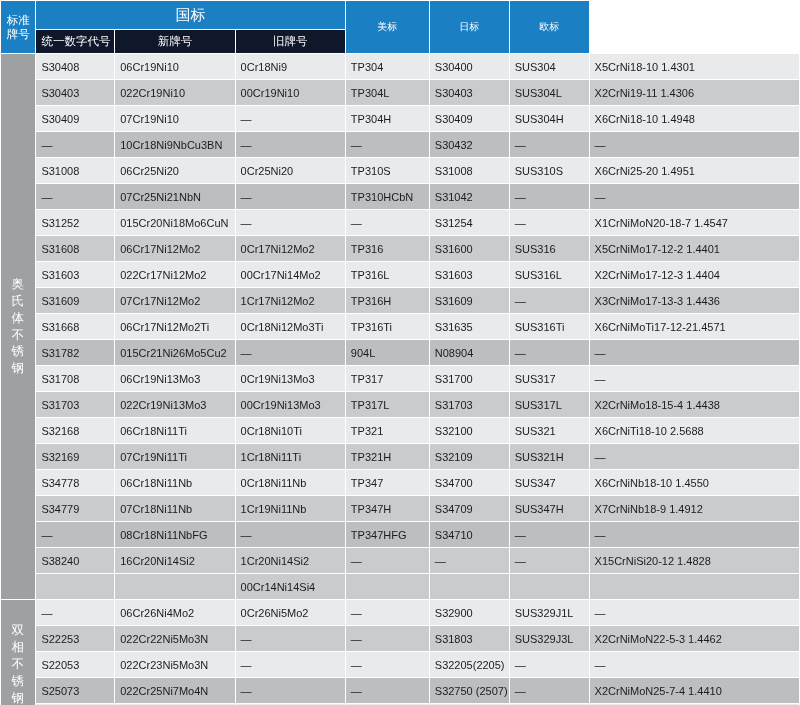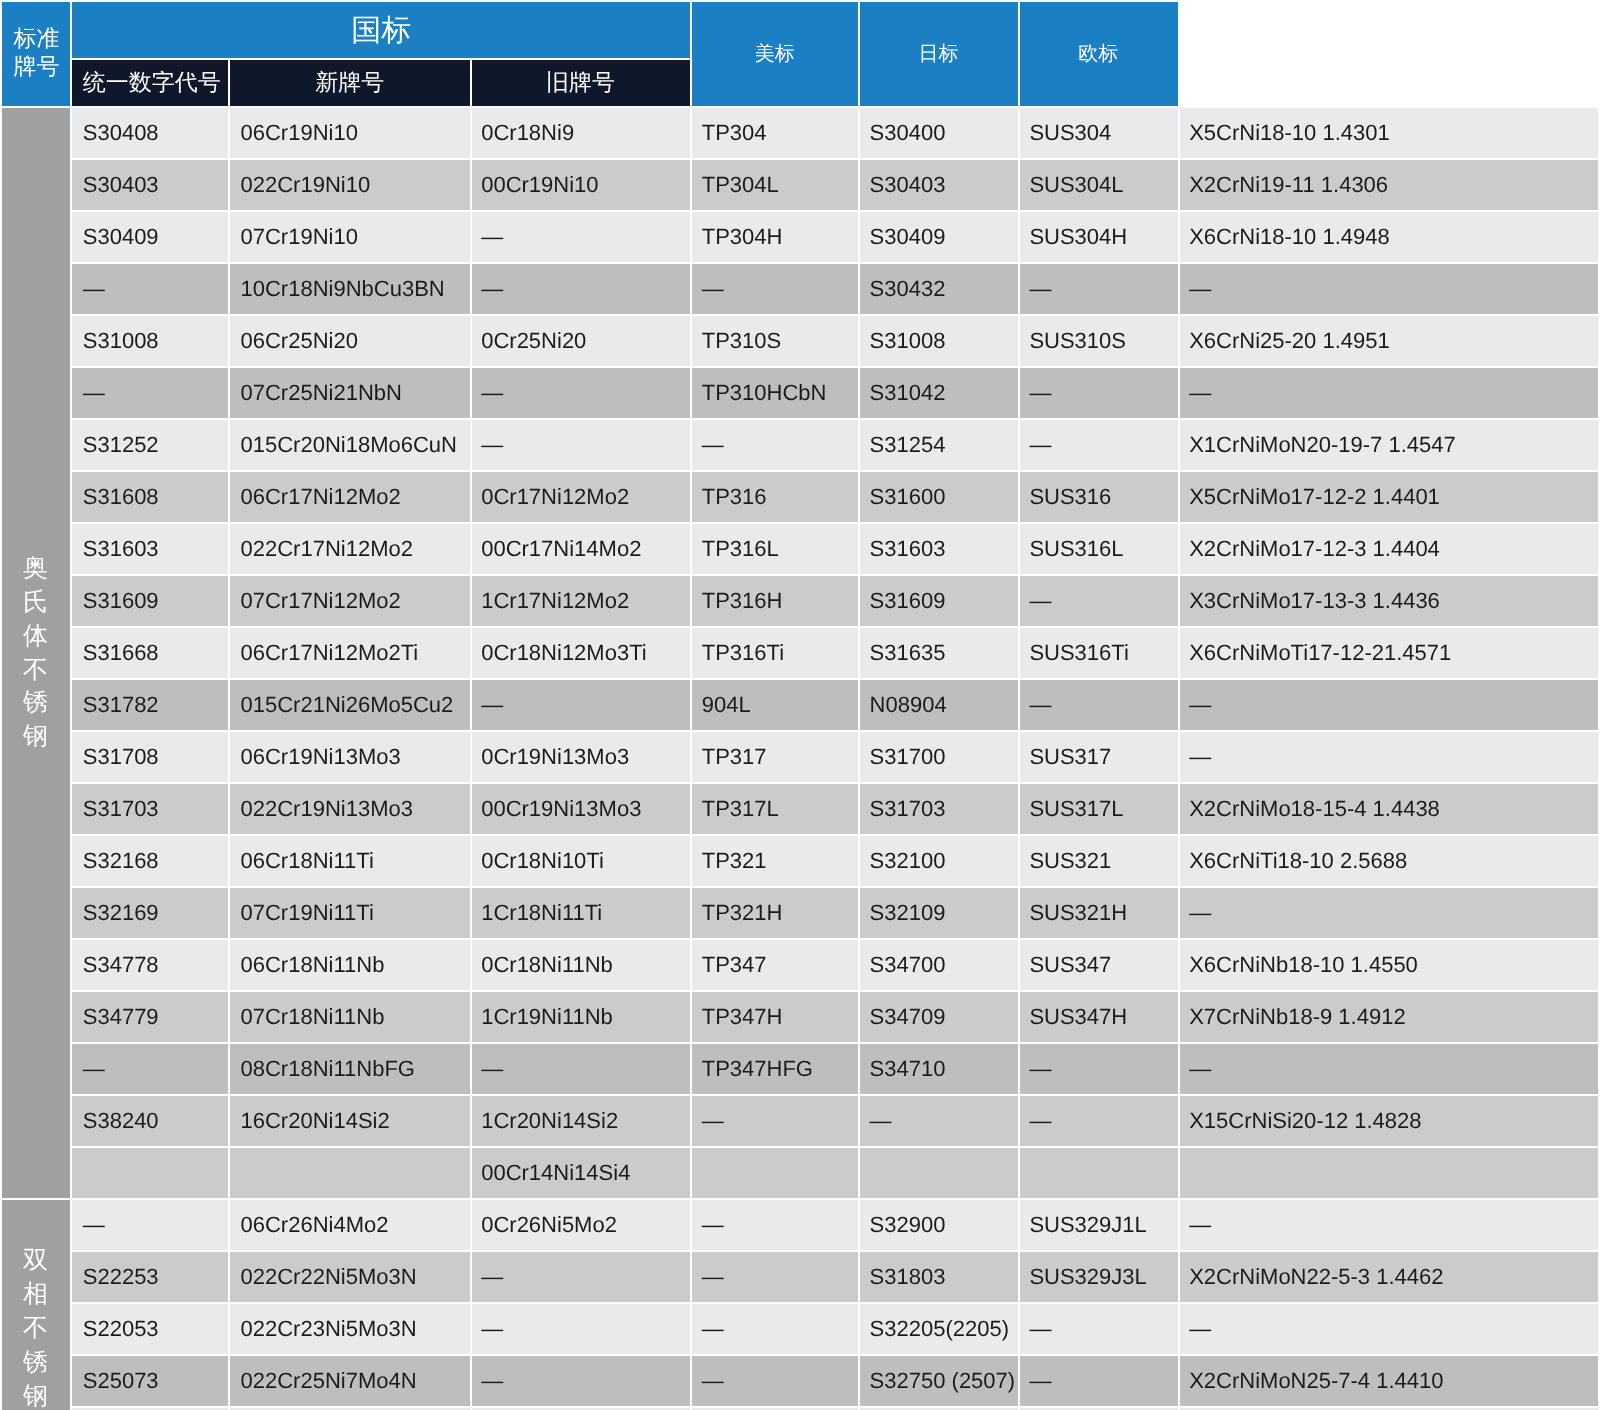--- a/index.html
+++ b/index.html
@@ -185,21 +185,21 @@
           <td class="c bgC">—</td>
           <td class="c bgC">—</td>
         </tr>
         <tr>
           <td class="c bgA">S31252</td>
           <td class="c bgA">015Cr20Ni18Mo6CuN</td>
           <td class="c bgA">—</td>
           <td class="c bgA">—</td>
           <td class="c bgA">S31254</td>
           <td class="c bgA">—</td>
-          <td class="c bgA">X1CrNiMoN20-19-7 1.4547</td>
+          <td class="c bgA">X1CrNiMoN20-18-7 1.4547</td>
         </tr>
         <tr>
           <td class="c bgB">S31608</td>
           <td class="c bgB">06Cr17Ni12Mo2</td>
           <td class="c bgB">0Cr17Ni12Mo2</td>
           <td class="c bgB">TP316</td>
           <td class="c bgB">S31600</td>
           <td class="c bgB">SUS316</td>
           <td class="c bgB">X5CrNiMo17-12-2 1.4401</td>
         </tr>

